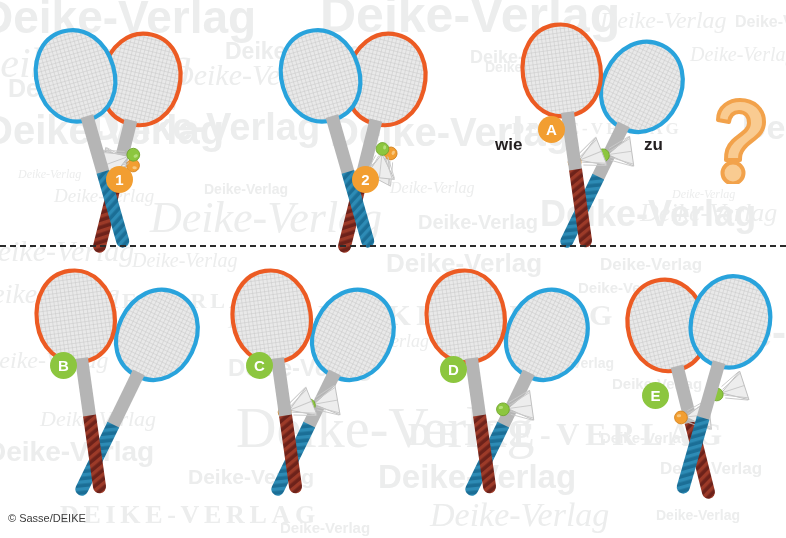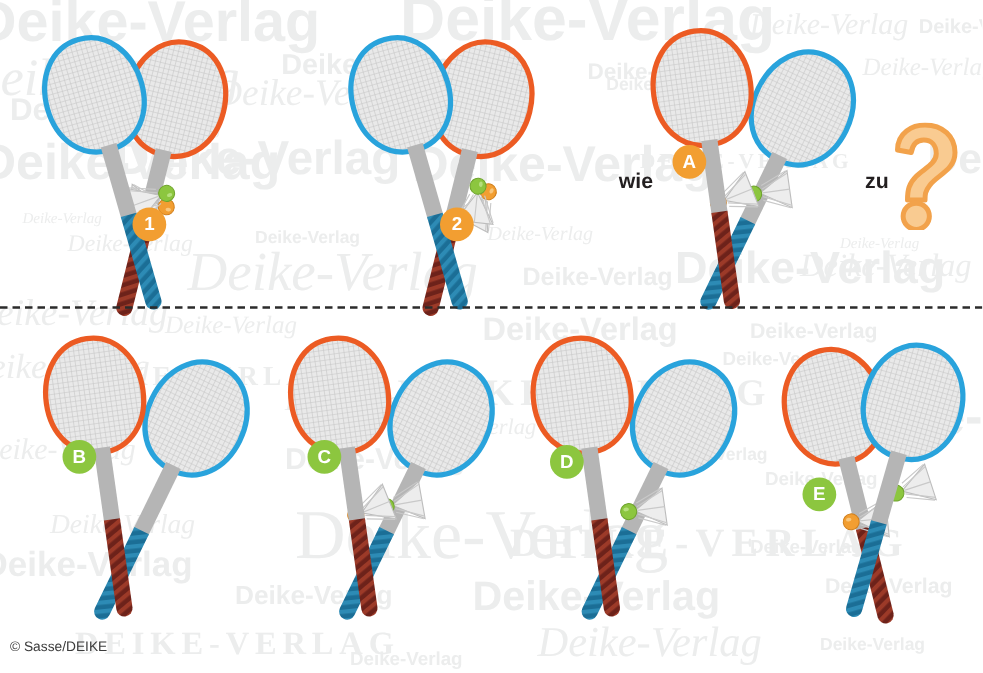--- a/index.html
+++ b/index.html
@@ -246,21 +246,21 @@
           </g>
 
         <g transform="translate(68,100) rotate(-8)">
             <use href="#racketOrange"></use>
           </g>
       </g>
     </svg>
   </div>
   <div class="badge alpha-orange" style="left:538px;top:116px;">A</div>
 
-  <div class="word" style="left:692px;top:135px;">zu</div>
+  <div class="word" style="left:644px;top:135px;">zu</div>
 
   <div id="qmark" style="left:708px;top:98px;">
     <svg width="60" height="86" viewBox="0 0 60 86">
       <path d="M10,22 C10,8 22,2 32,2 C46,2 56,11 56,24 C56,38 42,42 36,50 C32,55 32,58 32,62 L18,62 C18,54 19,49 25,43 C31,37 41,33 41,25 C41,18 37,14 31,14 C25,14 22,18 21,24 Z" fill="#f9cb91" stroke="#f2a24b" stroke-width="4" stroke-linejoin="round"></path>
       <circle cx="25" cy="75" r="10.5" fill="#f9cb91" stroke="#f2a24b" stroke-width="4"></circle>
     </svg>
   </div>
 
   <div id="divider"></div>
 

